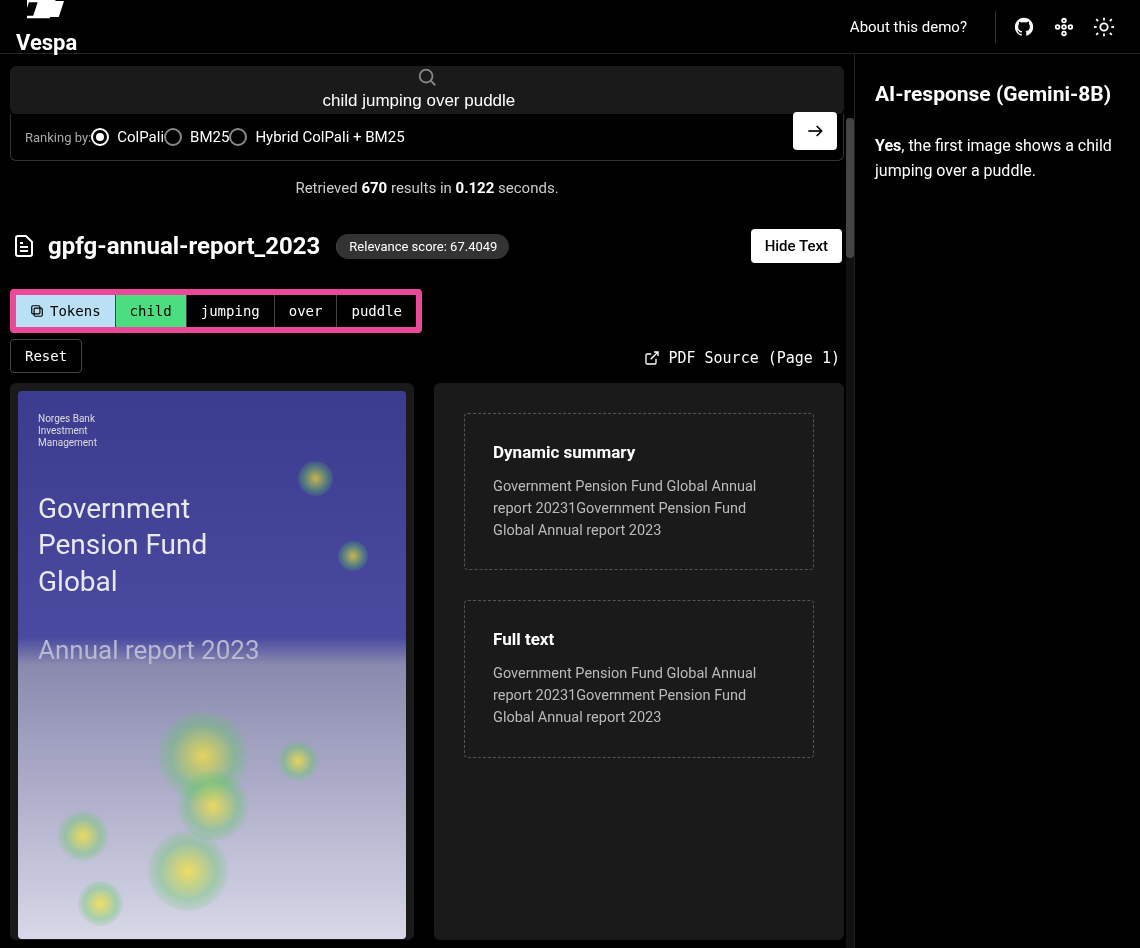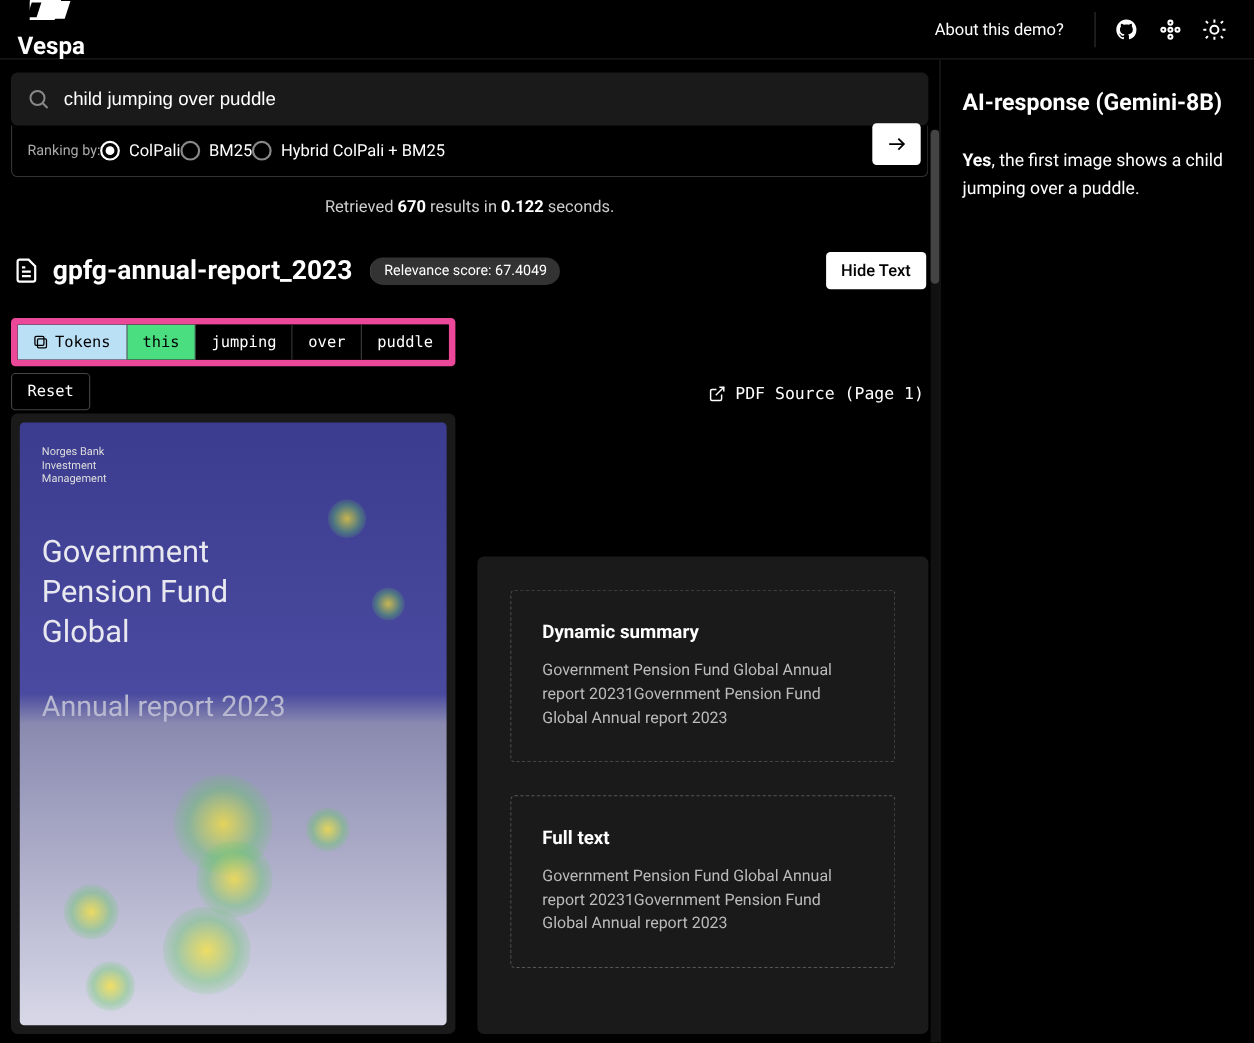--- a/index.html
+++ b/index.html
@@ -72,20 +72,21 @@
 .search-area {
   padding: 12px 10px 0 10px;
 }
 .search-box {
   background: #1a1a1a;
   border-radius: 6px;
   display: flex;
   align-items: center;
   padding: 0 14px;
   height: 48px;
+  flex-direction: column;
 }
 .search-box input {
   flex: 1;
   background: transparent;
   border: none;
   outline: none;
   color: #fff;
   font-size: 17px;
   margin-left: 12px;
 }
@@ -237,21 +238,20 @@
   gap: 8px;
   cursor: pointer;
   justify-content: flex-end;
 }
 .content-grid {
   display: flex;
   gap: 20px;
   padding: 8px 10px;
   flex: 1;
   overflow: hidden;
-  align-items: flex-end;
 }
 .image-card {
   width: 404px;
   background: #1a1a1a;
   border-radius: 6px;
   padding: 8px;
 }
 .heatmap {
   width: 100%;
   height: 548px;
@@ -433,21 +433,21 @@
 
     <div class="token-area">
       <div class="token-row">
         <div class="token-btn tokens-label">
           <svg width="14" height="14" viewBox="0 0 24 24" fill="none" stroke="#000" stroke-width="2">
               <rect x="3" y="3" width="14" height="14" rx="2"></rect>
               <rect x="7" y="7" width="14" height="14" rx="2"></rect>
             </svg>
           <span>Tokens</span>
         </div>
-        <div class="token-btn active">this</div>
+        <div class="token-btn active">child</div>
         <div class="token-btn">jumping</div>
         <div class="token-btn">over</div>
         <div class="token-btn">puddle</div>
       </div>
     </div>
     <div class="reset-row">
       <div class="reset-btn">Reset</div>
     </div>
 
     <div class="pdf-link-row">

